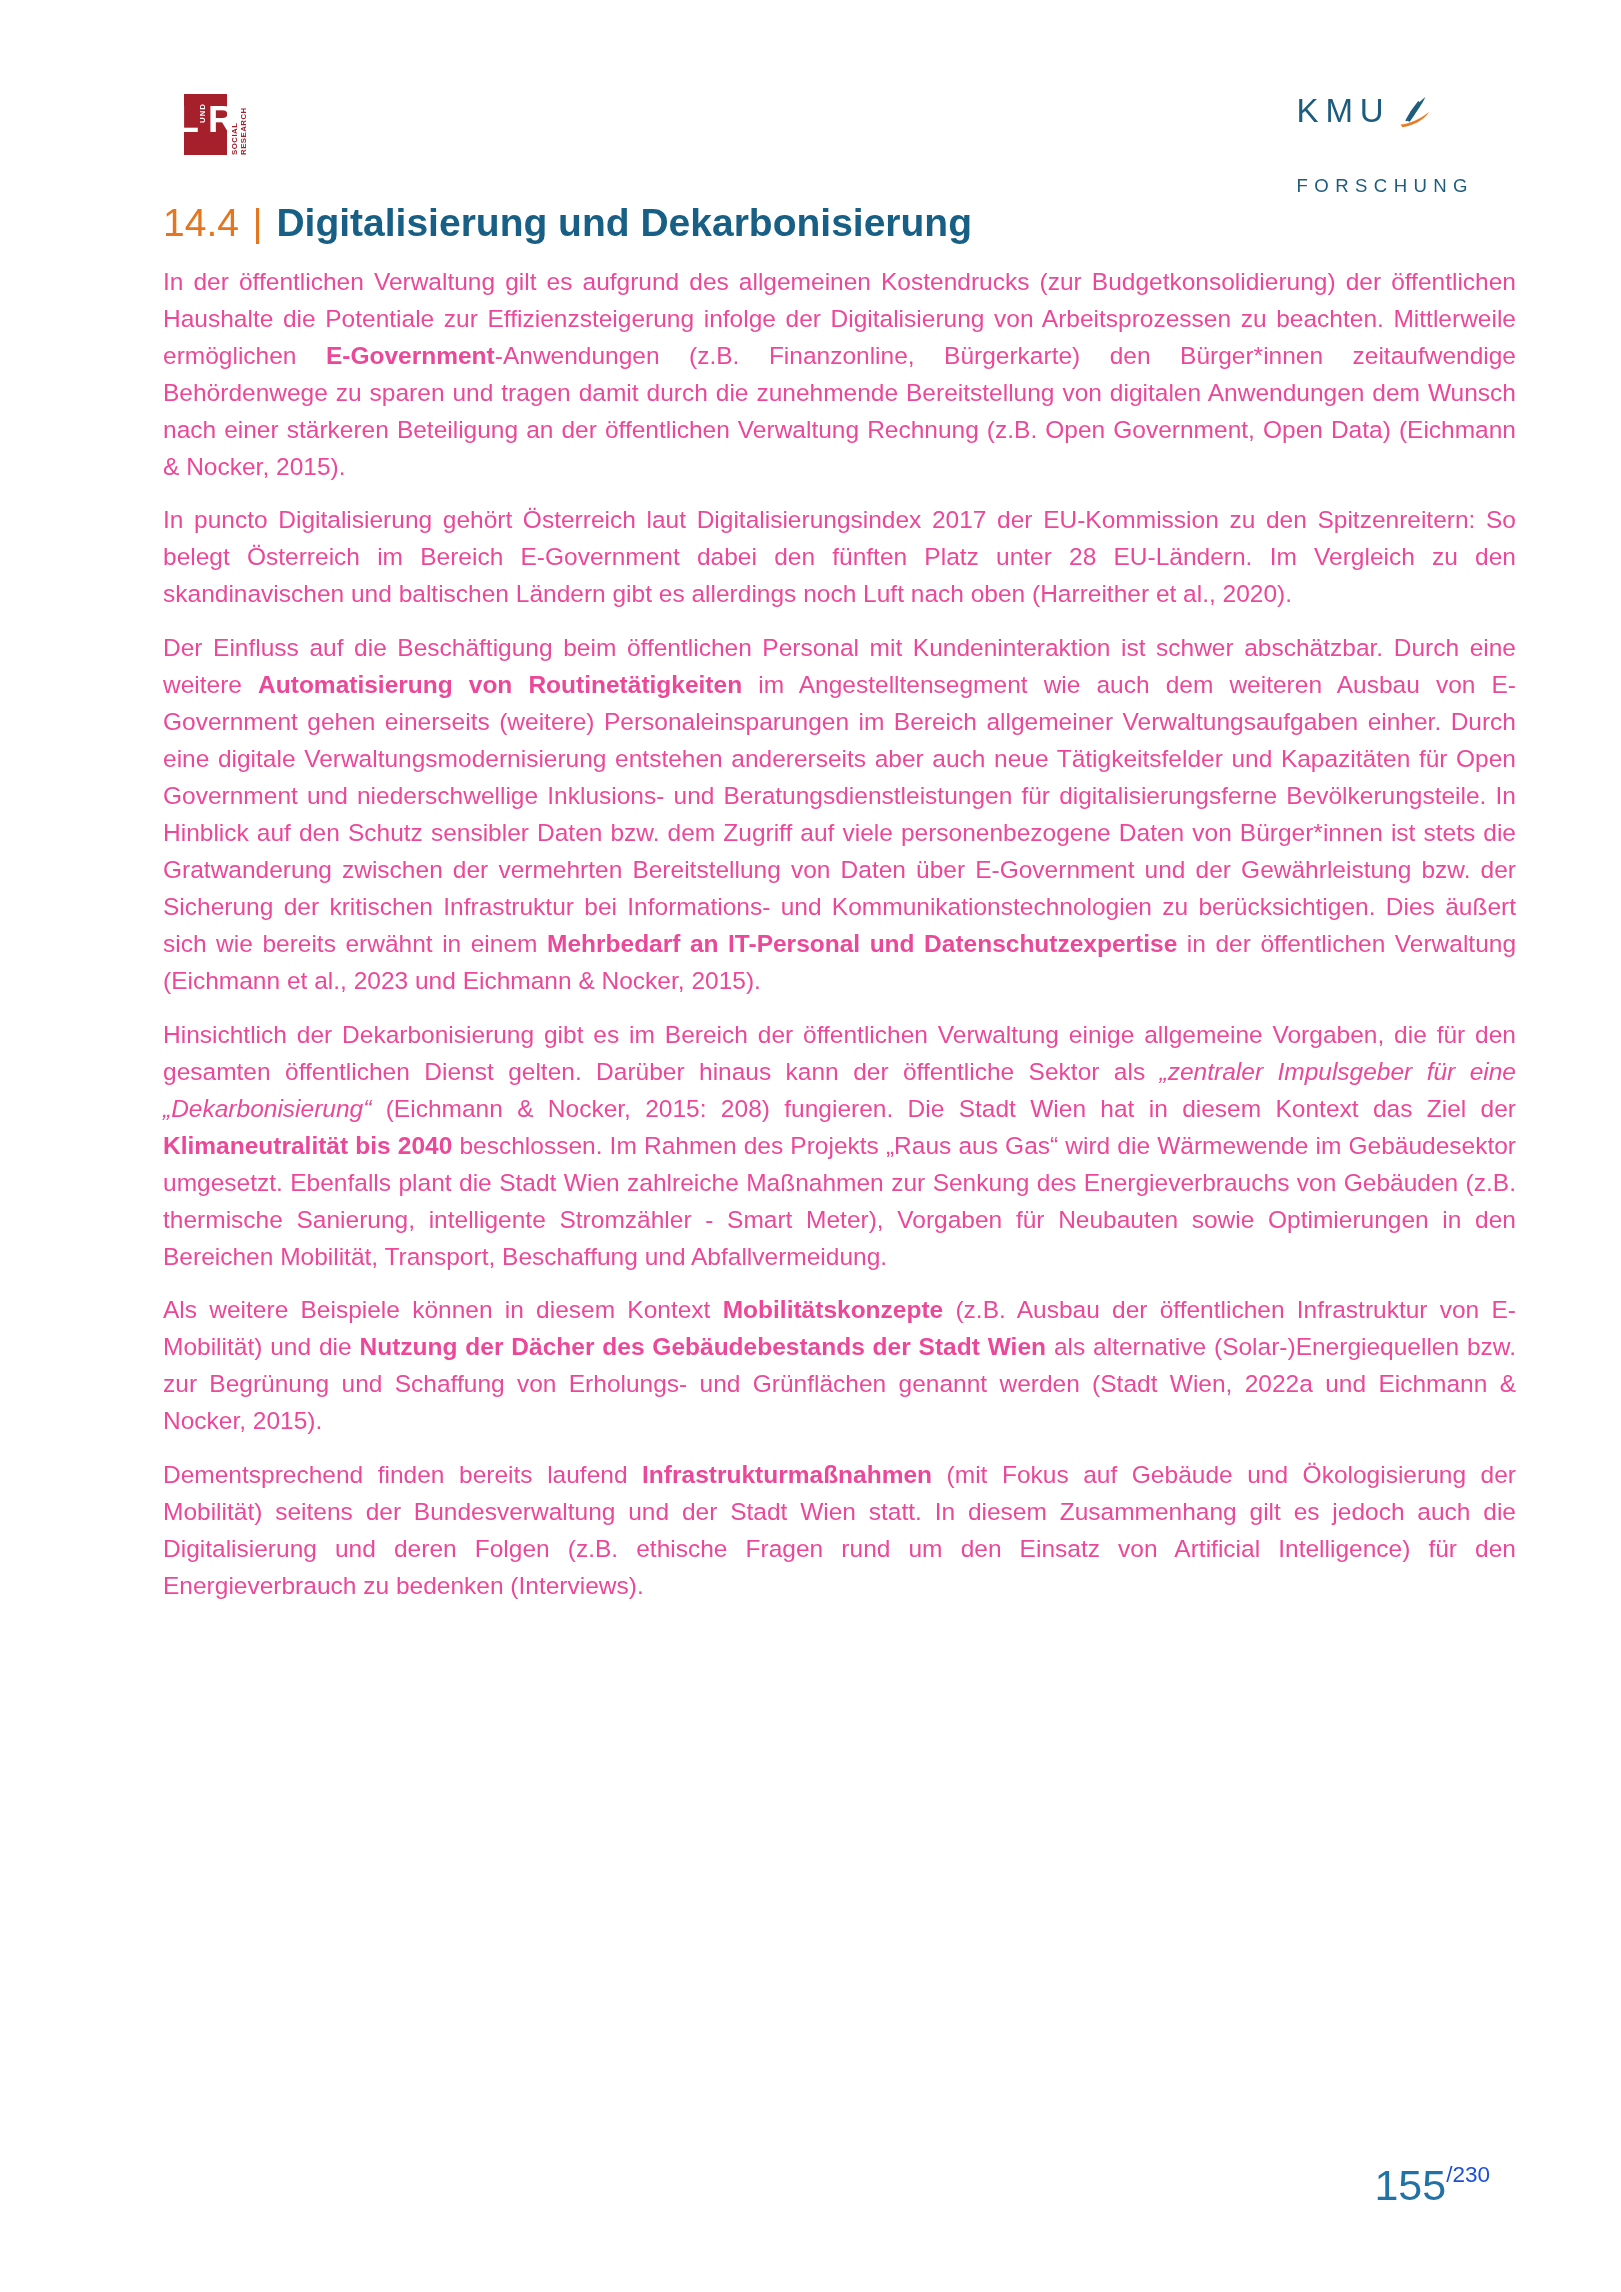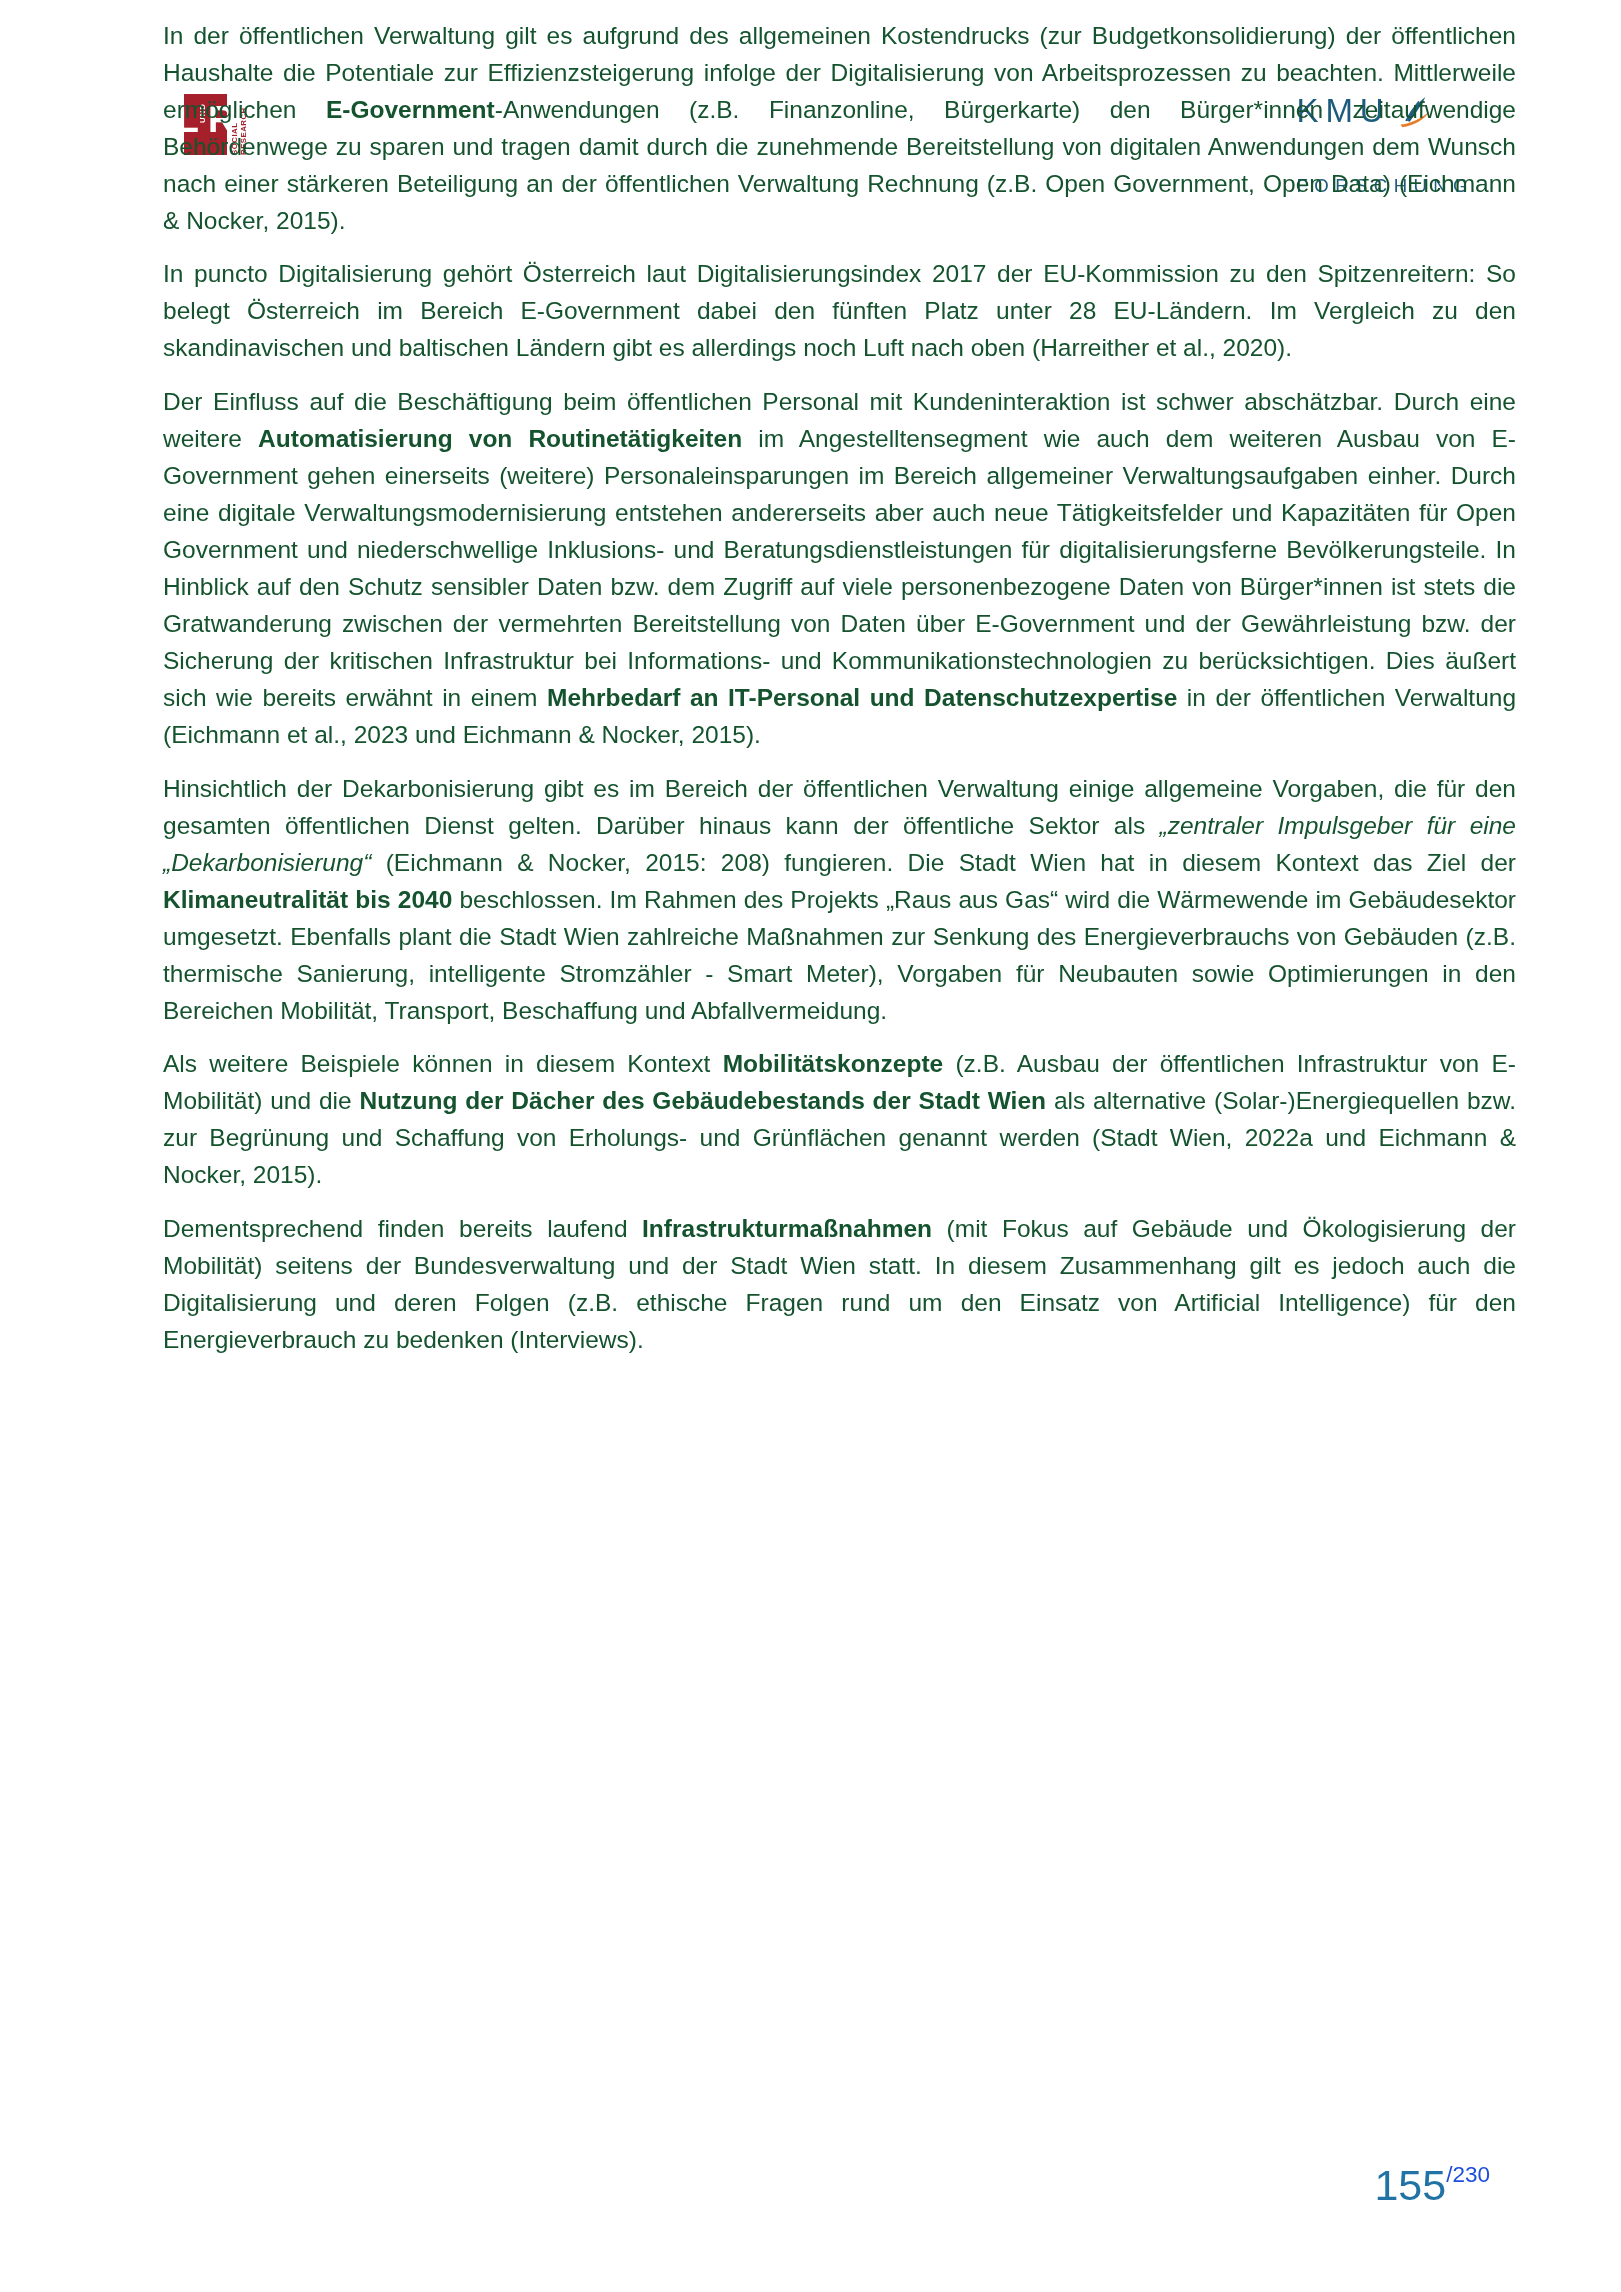--- a/index.html
+++ b/index.html
@@ -103,21 +103,21 @@
     font-size: 26.5px;
     font-weight: 700;
     color: #1a6284;
     line-height: 1.3;
   }
   .body-paragraph {
     margin-top: 16.7px;
     font-size: 24.5px;
     line-height: 37px;
     text-align: justify;
-    color: #14532d;
+    color: #ec4899;
   }
   .seg-bold { font-weight: 700; }
   .seg-italic { font-style: italic; }
 
   
   .page-footer {
     position: absolute;
     top: 2164px;
     right: 131px;
     display: flex;
@@ -146,20 +146,23 @@
       <svg class="kmu-feather" viewBox="0 0 40 38" xmlns="http://www.w3.org/2000/svg">
         <path d="M34 1 C27 6 19 15 14 27 L17 28 C23 19 31 8 34 1 Z" fill="#1d5c7d"></path>
         <path d="M27 6 C22 12 17 19 13 27" stroke="#1d5c7d" stroke-width="2" fill="none"></path>
         <path d="M7 31 C16 30 27 26 38 17 C33 26 21 32 9 34 Z" fill="#e87c26"></path>
       </svg>
     </div>
     <span class="kmu-subtitle">FORSCHUNG</span>
   </div>
 
   <main class="content">
+    <h1 class="page-heading">
+      <span class="h-num">14.4</span><span class="h-sep">|</span><span class="h-title">Digitalisierung und Dekarbonisierung</span>
+    </h1>
     <div id="sections">
         <p class="body-paragraph"><span>In der öffentlichen Verwaltung gilt es aufgrund des allgemeinen Kostendrucks (zur Budgetkonsolidierung) der öffentlichen Haushalte die Potentiale zur Effizienzsteigerung infolge der Digitalisierung von Arbeitsprozessen zu beachten. Mittlerweile ermöglichen </span><span class="seg-bold">E-Government</span><span>-Anwendungen (z.B. Finanzonline, Bürgerkarte) den Bürger*innen zeitaufwendige Behördenwege zu sparen und tragen damit durch die zunehmende Bereitstellung von digitalen Anwendungen dem Wunsch nach einer stärkeren Beteiligung an der öffentlichen Verwaltung Rechnung (z.B. Open Government, Open Data) (Eichmann &amp; Nocker, 2015).</span></p>
         <p class="body-paragraph"><span>In puncto Digitalisierung gehört Österreich laut Digitalisierungsindex 2017 der EU-Kommission zu den Spitzenreitern: So belegt Österreich im Bereich E-Government dabei den fünften Platz unter 28 EU-Ländern. Im Vergleich zu den skandinavischen und baltischen Ländern gibt es allerdings noch Luft nach oben (Harreither et al., 2020).</span></p>
         <p class="body-paragraph"><span>Der Einfluss auf die Beschäftigung beim öffentlichen Personal mit Kundeninteraktion ist schwer abschätzbar. Durch eine weitere </span><span class="seg-bold">Automatisierung von Routinetätigkeiten</span><span> im Angestelltensegment wie auch dem weiteren Ausbau von E-Government gehen einerseits (weitere) Personaleinsparungen im Bereich allgemeiner Verwaltungsaufgaben einher. Durch eine digitale Verwaltungsmodernisierung entstehen andererseits aber auch neue Tätigkeitsfelder und Kapazitäten für Open Government und niederschwellige Inklusions- und Beratungsdienstleistungen für digitalisierungsferne Bevölkerungsteile. In Hinblick auf den Schutz sensibler Daten bzw. dem Zugriff auf viele personenbezogene Daten von Bürger*innen ist stets die Gratwanderung zwischen der vermehrten Bereitstellung von Daten über E-Government und der Gewährleistung bzw. der Sicherung der kritischen Infrastruktur bei Informations- und Kommunikationstechnologien zu berücksichtigen. Dies äußert sich wie bereits erwähnt in einem </span><span class="seg-bold">Mehrbedarf an IT-Personal und Datenschutzexpertise</span><span> in der öffentlichen Verwaltung (Eichmann et al., 2023 und Eichmann &amp; Nocker, 2015).</span></p>
         <p class="body-paragraph"><span>Hinsichtlich der Dekarbonisierung gibt es im Bereich der öffentlichen Verwaltung einige allgemeine Vorgaben, die für den gesamten öffentlichen Dienst gelten. Darüber hinaus kann der öffentliche Sektor als </span><span class="seg-italic">„zentraler Impulsgeber für eine „Dekarbonisierung“</span><span> (Eichmann &amp; Nocker, 2015: 208) fungieren. Die Stadt Wien hat in diesem Kontext das Ziel der </span><span class="seg-bold">Klimaneutralität bis 2040</span><span> beschlossen. Im Rahmen des Projekts „Raus aus Gas“ wird die Wärmewende im Gebäudesektor umgesetzt. Ebenfalls plant die Stadt Wien zahlreiche Maßnahmen zur Senkung des Energieverbrauchs von Gebäuden (z.B. thermische Sanierung, intelligente Stromzähler - Smart Meter), Vorgaben für Neubauten sowie Optimierungen in den Bereichen Mobilität, Transport, Beschaffung und Abfallvermeidung.</span></p>
         <p class="body-paragraph"><span>Als weitere Beispiele können in diesem Kontext </span><span class="seg-bold">Mobilitätskonzepte</span><span> (z.B. Ausbau der öffentlichen Infrastruktur von E-Mobilität) und die </span><span class="seg-bold">Nutzung der Dächer des Gebäudebestands der Stadt Wien</span><span> als alternative (Solar-)Energiequellen bzw. zur Begrünung und Schaffung von Erholungs- und Grünflächen genannt werden (Stadt Wien, 2022a und Eichmann &amp; Nocker, 2015).</span></p>
         <p class="body-paragraph"><span>Dementsprechend finden bereits laufend </span><span class="seg-bold">Infrastrukturmaßnahmen</span><span> (mit Fokus auf Gebäude und Ökologisierung der Mobilität) seitens der Bundesverwaltung und der Stadt Wien statt. In diesem Zusammenhang gilt es jedoch auch die Digitalisierung und deren Folgen (z.B. ethische Fragen rund um den Einsatz von Artificial Intelligence) für den Energieverbrauch zu bedenken (Interviews).</span></p>
       </div>
   </main>
 

